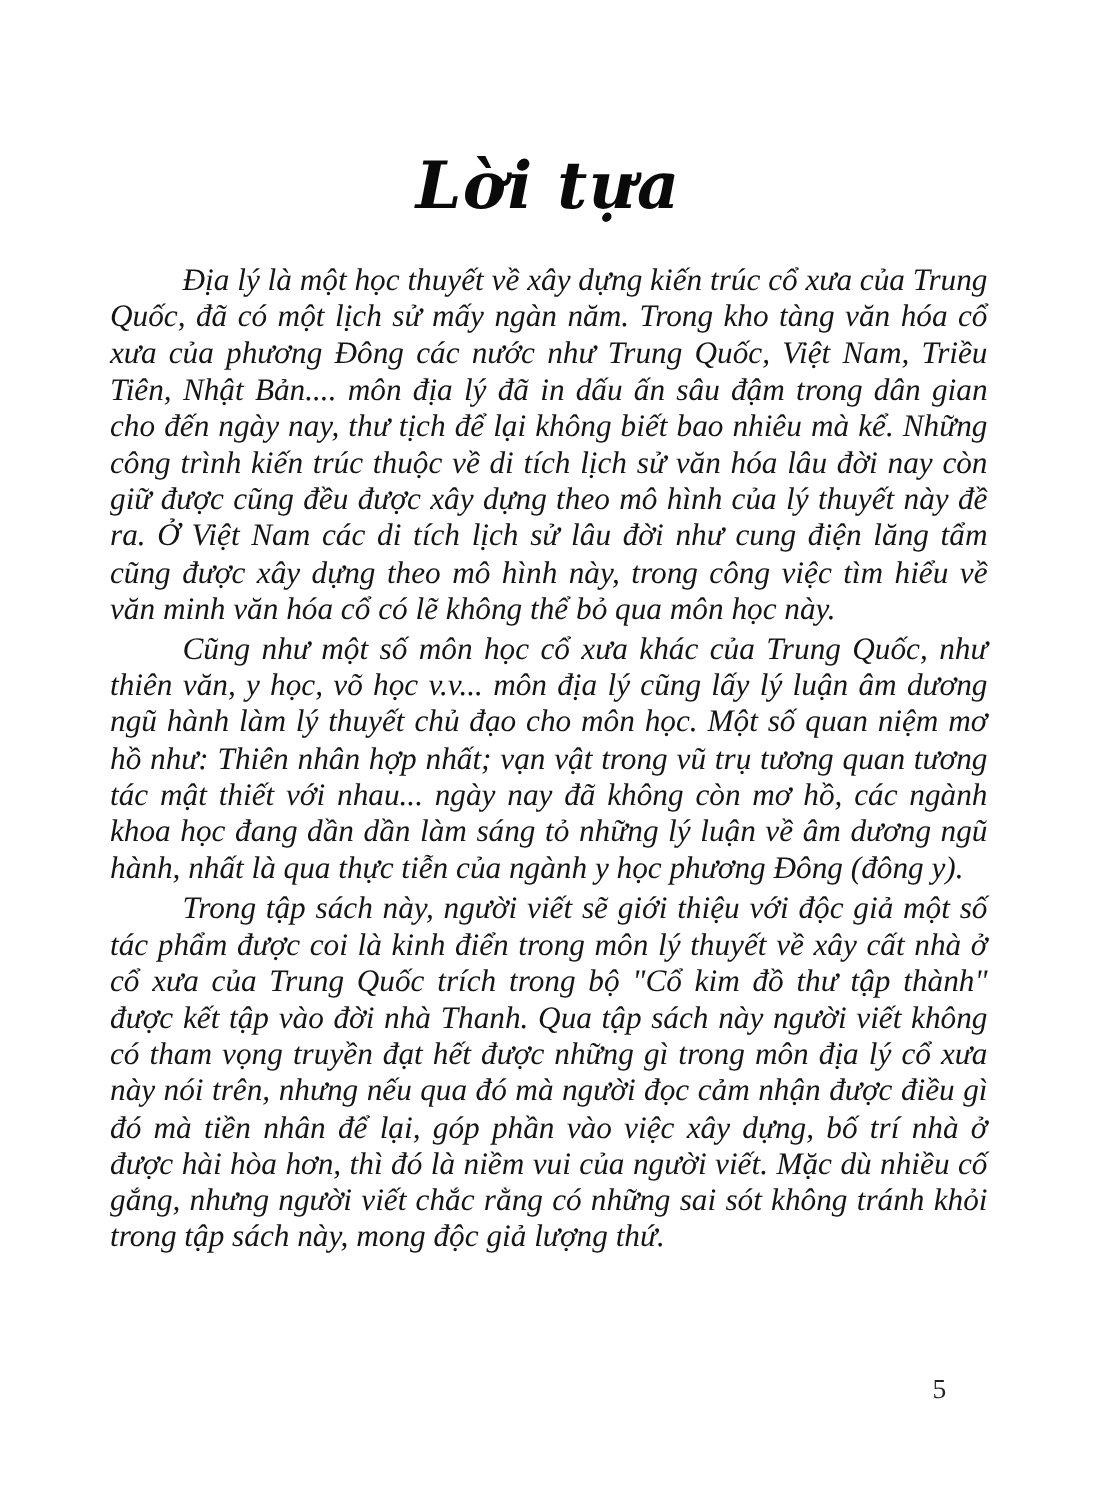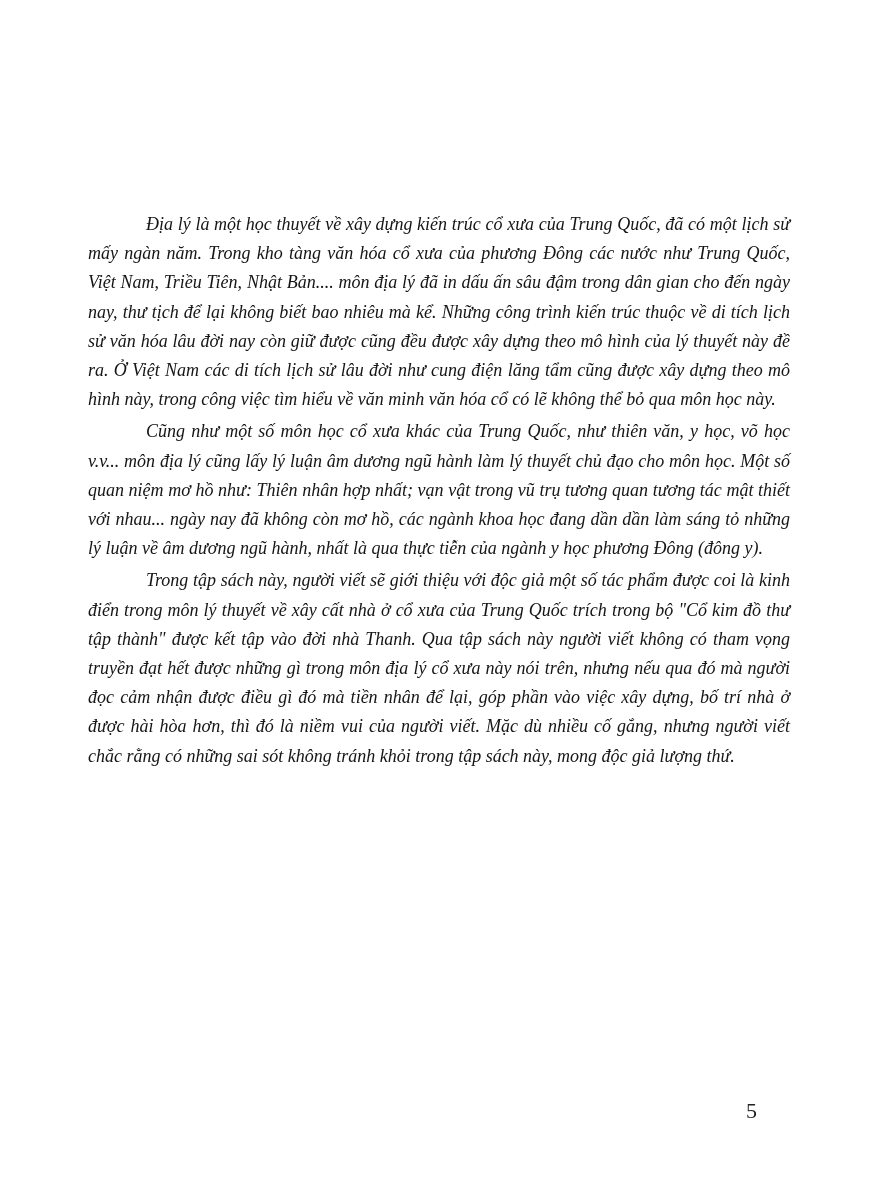--- a/index.html
+++ b/index.html
@@ -35,21 +35,21 @@
       color: #0a0a0a;
       margin: 0;
     }
     .body-text {
       position: absolute;
       top: 210px;
       left: 88px;
       width: 702px;
       font-family: "Liberation Serif", serif;
       font-style: italic;
-      font-size: 18px;
+      font-size: 25px;
       line-height: 29.2px;
       text-align: justify;
       color: #151515;
     }
     .body-text p {
       margin: 0 0 3px 0;
       text-indent: 58px;
     }
     .page-number {
       position: absolute;
@@ -57,20 +57,21 @@
       top: 1098px;
       font-family: "Liberation Serif", serif;
       font-size: 22px;
       color: #222222;
     }
   </style>
 </head>
 <body>
 
 <div class="page">
+  <h1 class="title">Lời tựa</h1>
 
   <div class="body-text">
     <p>Địa lý là một học thuyết về xây dựng kiến trúc cổ xưa của Trung Quốc, đã có một lịch sử mấy ngàn năm. Trong kho tàng văn hóa cổ xưa của phương Đông các nước như Trung Quốc, Việt Nam, Triều Tiên, Nhật Bản.... môn địa lý đã in dấu ấn sâu đậm trong dân gian cho đến ngày nay, thư tịch để lại không biết bao nhiêu mà kể. Những công trình kiến trúc thuộc về di tích lịch sử văn hóa lâu đời nay còn giữ được cũng đều được xây dựng theo mô hình của lý thuyết này đề ra. Ở Việt Nam các di tích lịch sử lâu đời như cung điện lăng tẩm cũng được xây dựng theo mô hình này, trong công việc tìm hiểu về văn minh văn hóa cổ có lẽ không thể bỏ qua môn học này.</p>
     <p>Cũng như một số môn học cổ xưa khác của Trung Quốc, như thiên văn, y học, võ học v.v... môn địa lý cũng lấy lý luận âm dương ngũ hành làm lý thuyết chủ đạo cho môn học. Một số quan niệm mơ hồ như: Thiên nhân hợp nhất; vạn vật trong vũ trụ tương quan tương tác mật thiết với nhau... ngày nay đã không còn mơ hồ, các ngành khoa học đang dần dần làm sáng tỏ những lý luận về âm dương ngũ hành, nhất là qua thực tiễn của ngành y học phương Đông (đông y).</p>
     <p>Trong tập sách này, người viết sẽ giới thiệu với độc giả một số tác phẩm được coi là kinh điển trong môn lý thuyết về xây cất nhà ở cổ xưa của Trung Quốc trích trong bộ "Cổ kim đồ thư tập thành" được kết tập vào đời nhà Thanh. Qua tập sách này người viết không có tham vọng truyền đạt hết được những gì trong môn địa lý cổ xưa này nói trên, nhưng nếu qua đó mà người đọc cảm nhận được điều gì đó mà tiền nhân để lại, góp phần vào việc xây dựng, bố trí nhà ở được hài hòa hơn, thì đó là niềm vui của người viết. Mặc dù nhiều cố gắng, nhưng người viết chắc rằng có những sai sót không tránh khỏi trong tập sách này, mong độc giả lượng thứ.</p>
   </div>
 
   <div class="page-number">5</div>
 </div>
 

